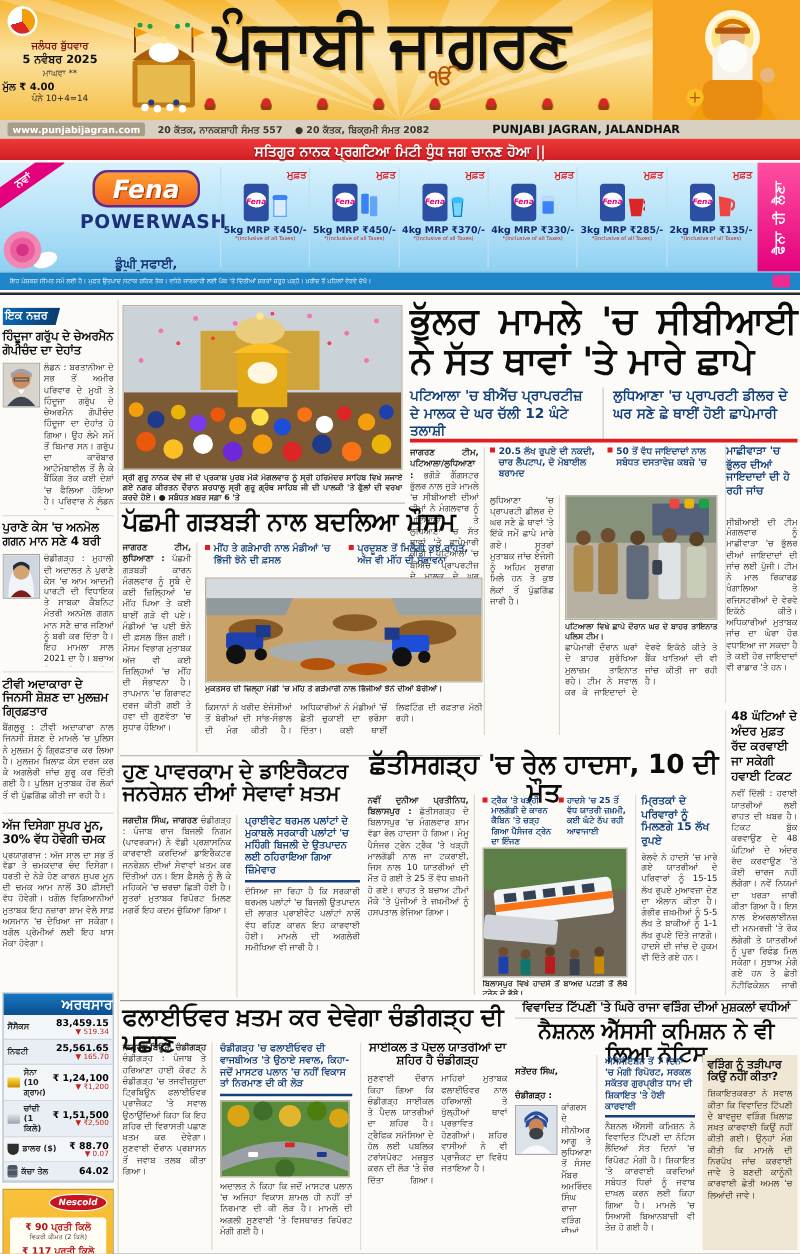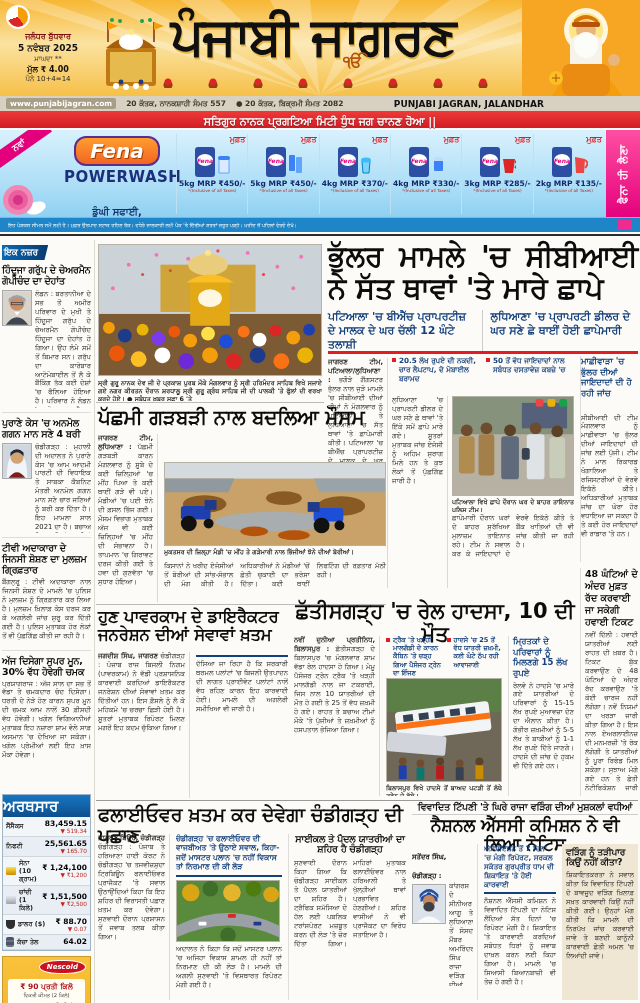--- a/index.html
+++ b/index.html
@@ -44,21 +44,21 @@
           <polygon points="320,96 450,0 490,0"></polygon>
         <polygon points="320,96 540,0 580,0"></polygon>
           <polygon points="320,96 620,0 640,10"></polygon>
       </g>
     </svg>
 
     <div class="abs" style="left:6px;top:5px;width:24px;height:24px;border-radius:50%;background:conic-gradient(#f59e0b 0 40%,#dc2626 40% 70%,#fff 70% 100%);border:2px solid #fff"></div>
     <div class="abs" style="left:2px;top:32px;width:92px;font-size:8px;font-weight:bold;color:#7a1111;text-align:center">ਜਲੰਧਰ ਬੁੱਧਵਾਰ</div>
     <div class="abs" style="left:2px;top:43px;width:92px;font-size:9px;font-weight:bold;color:#111;text-align:center">5 ਨਵੰਬਰ 2025</div>
     <div class="abs" style="left:2px;top:55px;width:92px;font-size:7px;color:#333;text-align:center">ਮਾਘਵਾ **</div>
-    <div class="abs" style="left:2px;top:65px;width:92px;font-size:8px;font-weight:bold;color:#111;text-align:center">ਮੁੱਲ ₹ 4.00</div>
+    <div class="abs" style="left:2px;top:65px;width:92px;font-size:8px;font-weight:bold;color:#111;text-align:left">ਮੁੱਲ ₹ 4.00</div>
     <div class="abs" style="left:2px;top:75px;width:92px;font-size:7px;color:#222;text-align:center">ਪੰਨੇ 10+4=14</div>
 
     <svg class="abs" style="left:98px;top:18px" width="66" height="74" viewBox="0 0 66 74">
       <rect x="8" y="30" width="50" height="38" rx="3" fill="#c07a14"></rect>
       <rect x="12" y="34" width="42" height="30" fill="#e7ba4e"></rect>
       <path d="M8 30 Q33 8 58 30 Z" fill="#a85d0b"></path>
       <ellipse cx="33" cy="24" rx="12" ry="8" fill="#fff"></ellipse>
       <circle cx="33" cy="14" r="3" fill="#fde68a"></circle>
       <line x1="10" y1="4" x2="10" y2="24" stroke="#7c2d12" stroke-width="1.5"></line>
         <polygon points="10,4 20,8 10,12" fill="#f59e0b"></polygon>
@@ -263,21 +263,21 @@
     </div>
 
     
     <div style="margin-top:4px;padding-bottom:2px">
       <div class="hl" style="font-size:9.5px;line-height:1.2">ਅੱਜ ਦਿਸੇਗਾ ਸੁਪਰ ਮੂਨ, 30% ਵੱਧ ਹੋਵੇਗੀ ਚਮਕ</div>
       <p class="body" style="height:108px;margin-top:2px">ਪ੍ਰਯਾਗਰਾਜ : ਅੱਜ ਸਾਲ ਦਾ ਸਭ ਤੋਂ ਵੱਡਾ ਤੇ ਚਮਕਦਾਰ ਚੰਦ ਦਿਸੇਗਾ। ਧਰਤੀ ਦੇ ਨੇੜੇ ਹੋਣ ਕਾਰਨ ਸੁਪਰ ਮੂਨ ਦੀ ਚਮਕ ਆਮ ਨਾਲੋਂ 30 ਫ਼ੀਸਦੀ ਵੱਧ ਹੋਵੇਗੀ। ਖਗੋਲ ਵਿਗਿਆਨੀਆਂ ਮੁਤਾਬਕ ਇਹ ਨਜ਼ਾਰਾ ਸ਼ਾਮ ਵੇਲੇ ਸਾਫ਼ ਅਸਮਾਨ 'ਚ ਦੇਖਿਆ ਜਾ ਸਕੇਗਾ। ਖਗੋਲ ਪ੍ਰੇਮੀਆਂ ਲਈ ਇਹ ਖ਼ਾਸ ਮੌਕਾ ਹੋਵੇਗਾ।</p>
     </div>
 
     
     <div style="margin-top:4px;border:1px solid #9db4c9">
-      <div style="background:linear-gradient(180deg,#1677c2,#0d4e8d);color:#fff;font-size:15px;font-weight:bold;text-align:left;padding:2px 0">ਅਰਥਸਾਰ</div>
+      <div style="background:linear-gradient(180deg,#1677c2,#0d4e8d);color:#fff;font-size:11px;font-weight:bold;text-align:right;padding:2px 0">ਅਰਥਸਾਰ</div>
       <div class="mkt-row">
         <span class="mkt-label">ਸੈਂਸੈਕਸ</span>
         <span>
             <span class="mkt-val" style="display:block">83,459.15</span>
         <span class="mkt-chg" style="display:block">▼ 519.34</span>
           </span>
       </div>
       <div class="mkt-row">
         <span class="mkt-label">ਨਿਫਟੀ</span>
         <span>
@@ -446,20 +446,30 @@
   </div>
 
   <div class="abs" style="left:96px;top:402px;width:228px;height:1px;background:#bbb"></div>
   <div class="abs hl" style="left:98px;top:406px;width:288px;font-size:20px">ਪੱਛਮੀ ਗੜਬੜੀ ਨਾਲ ਬਦਲਿਆ ਮੌਸਮ</div>
 
   <p class="abs body rule-r" style="left:98px;top:434px;width:60px;height:168px;padding-right:4px">
      <b>ਜਾਗਰਣ ਟੀਮ, ਲੁਧਿਆਣਾ :</b>
      <span>ਪੱਛਮੀ ਗੜਬੜੀ ਕਾਰਨ ਮੰਗਲਵਾਰ ਨੂੰ ਸੂਬੇ ਦੇ ਕਈ ਜ਼ਿਲ੍ਹਿਆਂ 'ਚ ਮੀਂਹ ਪਿਆ ਤੇ ਕਈ ਥਾਈਂ ਗੜੇ ਵੀ ਪਏ। ਮੰਡੀਆਂ 'ਚ ਪਈ ਝੋਨੇ ਦੀ ਫ਼ਸਲ ਭਿੱਜ ਗਈ। ਮੌਸਮ ਵਿਭਾਗ ਮੁਤਾਬਕ ਅੱਜ ਵੀ ਕਈ ਜ਼ਿਲ੍ਹਿਆਂ 'ਚ ਮੀਂਹ ਦੀ ਸੰਭਾਵਨਾ ਹੈ। ਤਾਪਮਾਨ 'ਚ ਗਿਰਾਵਟ ਦਰਜ ਕੀਤੀ ਗਈ ਤੇ ਹਵਾ ਦੀ ਗੁਣਵੱਤਾ 'ਚ ਸੁਧਾਰ ਹੋਇਆ।</span>
   </p>
 
+  <div class="abs" style="left:164px;top:434px;width:222px;display:flex;gap:8px">
+    <div class="bul" style="flex:1">
+        <span class="sq"></span>
+      <span class="navy" style="font-size:7.5px">ਮੀਂਹ ਤੇ ਗੜੇਮਾਰੀ ਨਾਲ ਮੰਡੀਆਂ 'ਚ ਭਿੱਜੀ ਝੋਨੇ ਦੀ ਫ਼ਸਲ</span>
+      </div>
+    <div class="bul" style="flex:1">
+        <span class="sq"></span>
+      <span class="navy" style="font-size:7.5px">ਪ੍ਰਦੂਸ਼ਣ ਤੋਂ ਮਿਲੇਗੀ ਕੁਝ ਰਾਹਤ, ਅੱਜ ਵੀ ਮੀਂਹ ਦੀ ਸੰਭਾਵਨਾ</span>
+      </div>
+  </div>
 
   <svg class="abs photo" style="left:164px;top:462px;width:222px;height:84px" viewBox="0 0 222 84" preserveAspectRatio="none">
     <rect width="222" height="84" fill="#c8a269"></rect>
     <rect width="222" height="16" fill="#d4dadd"></rect>
     <path d="M0 16 h70 l-6 14 h-64 z" fill="#8f999e"></path>
       <path d="M150 16 h72 v14 h-66 z" fill="#99a3a8"></path>
     <ellipse cx="110" cy="60" rx="60" ry="10" fill="#a8adb0"></ellipse>
     <g fill="#8a5a24">
         <ellipse cx="40" cy="42" rx="22" ry="9"></ellipse>
         <ellipse cx="178" cy="44" rx="24" ry="10"></ellipse>
@@ -485,20 +495,21 @@
   <p class="abs cap" style="left:164px;top:548px;width:222px;height:12px">ਮੁਕਤਸਰ ਦੀ ਜ਼ਿਲ੍ਹਾ ਮੰਡੀ 'ਚ ਮੀਂਹ ਤੇ ਗੜੇਮਾਰੀ ਨਾਲ ਭਿੱਜੀਆਂ ਝੋਨੇ ਦੀਆਂ ਬੋਰੀਆਂ।</p>
   <p class="abs body" style="left:164px;top:562px;width:222px;height:40px;column-count:3;column-gap:7px">ਕਿਸਾਨਾਂ ਨੇ ਖਰੀਦ ਏਜੰਸੀਆਂ ਤੋਂ ਬੋਰੀਆਂ ਦੀ ਸਾਂਭ-ਸੰਭਾਲ ਦੀ ਮੰਗ ਕੀਤੀ ਹੈ। ਅਧਿਕਾਰੀਆਂ ਨੇ ਮੰਡੀਆਂ 'ਚੋਂ ਛੇਤੀ ਚੁਕਾਈ ਦਾ ਭਰੋਸਾ ਦਿੱਤਾ। ਕਈ ਥਾਈਂ ਲਿਫਟਿੰਗ ਦੀ ਰਫ਼ਤਾਰ ਮੱਠੀ ਰਹੀ।</p>
 
   <div class="abs" style="left:96px;top:604px;width:290px;height:1px;background:#bbb"></div>
   <div class="abs hl" style="left:98px;top:608px;width:190px;font-size:16.5px">ਹੁਣ ਪਾਵਰਕਾਮ ਦੇ ਡਾਇਰੈਕਟਰ ਜਨਰੇਸ਼ਨ ਦੀਆਂ ਸੇਵਾਵਾਂ ਖ਼ਤਮ</div>
   <p class="abs body rule-r" style="left:98px;top:652px;width:92px;height:146px;padding-right:4px">
      <b>ਜਗਦੀਸ਼ ਸਿੰਘ, ਜਾਗਰਣ</b>
      <span>ਚੰਡੀਗੜ੍ਹ : ਪੰਜਾਬ ਰਾਜ ਬਿਜਲੀ ਨਿਗਮ (ਪਾਵਰਕਾਮ) ਨੇ ਵੱਡੀ ਪ੍ਰਸ਼ਾਸਨਿਕ ਕਾਰਵਾਈ ਕਰਦਿਆਂ ਡਾਇਰੈਕਟਰ ਜਨਰੇਸ਼ਨ ਦੀਆਂ ਸੇਵਾਵਾਂ ਖ਼ਤਮ ਕਰ ਦਿੱਤੀਆਂ ਹਨ। ਇਸ ਫ਼ੈਸਲੇ ਨੂੰ ਲੈ ਕੇ ਮਹਿਕਮੇ 'ਚ ਚਰਚਾ ਛਿੜੀ ਹੋਈ ਹੈ। ਸੂਤਰਾਂ ਮੁਤਾਬਕ ਰਿਪੋਰਟ ਮਿਲਣ ਮਗਰੋਂ ਇਹ ਕਦਮ ਚੁੱਕਿਆ ਗਿਆ।</span>
   </p>
   <div class="abs" style="left:196px;top:652px;width:92px;height:146px;overflow:hidden">
+    <div class="navy" style="font-size:7.8px">ਪ੍ਰਾਈਵੇਟ ਥਰਮਲ ਪਲਾਂਟਾਂ ਦੇ ਮੁਕਾਬਲੇ ਸਰਕਾਰੀ ਪਲਾਂਟਾਂ 'ਚ ਮਹਿੰਗੀ ਬਿਜਲੀ ਦੇ ਉਤਪਾਦਨ ਲਈ ਠਹਿਰਾਇਆ ਗਿਆ ਜ਼ਿੰਮੇਵਾਰ</div>
     <div class="blueline" style="margin:3px 0"></div>
     <p class="body" style="height:86px">ਦੱਸਿਆ ਜਾ ਰਿਹਾ ਹੈ ਕਿ ਸਰਕਾਰੀ ਥਰਮਲ ਪਲਾਂਟਾਂ 'ਚ ਬਿਜਲੀ ਉਤਪਾਦਨ ਦੀ ਲਾਗਤ ਪ੍ਰਾਈਵੇਟ ਪਲਾਂਟਾਂ ਨਾਲੋਂ ਵੱਧ ਰਹਿਣ ਕਾਰਨ ਇਹ ਕਾਰਵਾਈ ਹੋਈ। ਮਾਮਲੇ ਦੀ ਅਗਲੇਰੀ ਸਮੀਖਿਆ ਵੀ ਜਾਰੀ ਹੈ।</p>
   </div>
 
   <div class="abs hl" style="left:294px;top:600px;width:282px;font-size:21px;text-align:center">ਛੱਤੀਸਗੜ੍ਹ 'ਚ ਰੇਲ ਹਾਦਸਾ, 10 ਦੀ ਮੌਤ</div>
   <p class="abs body rule-r" style="left:294px;top:636px;width:86px;height:160px;padding-right:4px">
      <b>ਨਵੀਂ ਦੁਨੀਆ ਪ੍ਰਤੀਨਿਧ, ਬਿਲਾਸਪੁਰ :</b>
      <span>ਛੱਤੀਸਗੜ੍ਹ ਦੇ ਬਿਲਾਸਪੁਰ 'ਚ ਮੰਗਲਵਾਰ ਸ਼ਾਮ ਵੱਡਾ ਰੇਲ ਹਾਦਸਾ ਹੋ ਗਿਆ। ਮੇਮੂ ਪੈਸੰਜਰ ਟ੍ਰੇਨ ਟ੍ਰੈਕ 'ਤੇ ਖੜ੍ਹੀ ਮਾਲਗੱਡੀ ਨਾਲ ਜਾ ਟਕਰਾਈ, ਜਿਸ ਨਾਲ 10 ਯਾਤਰੀਆਂ ਦੀ ਮੌਤ ਹੋ ਗਈ ਤੇ 25 ਤੋਂ ਵੱਧ ਜ਼ਖ਼ਮੀ ਹੋ ਗਏ। ਰਾਹਤ ਤੇ ਬਚਾਅ ਟੀਮਾਂ ਮੌਕੇ 'ਤੇ ਪੁੱਜੀਆਂ ਤੇ ਜ਼ਖ਼ਮੀਆਂ ਨੂੰ ਹਸਪਤਾਲ ਭੇਜਿਆ ਗਿਆ।</span>
   </p>
   <div class="abs" style="left:386px;top:636px;width:116px;display:flex;gap:5px">

